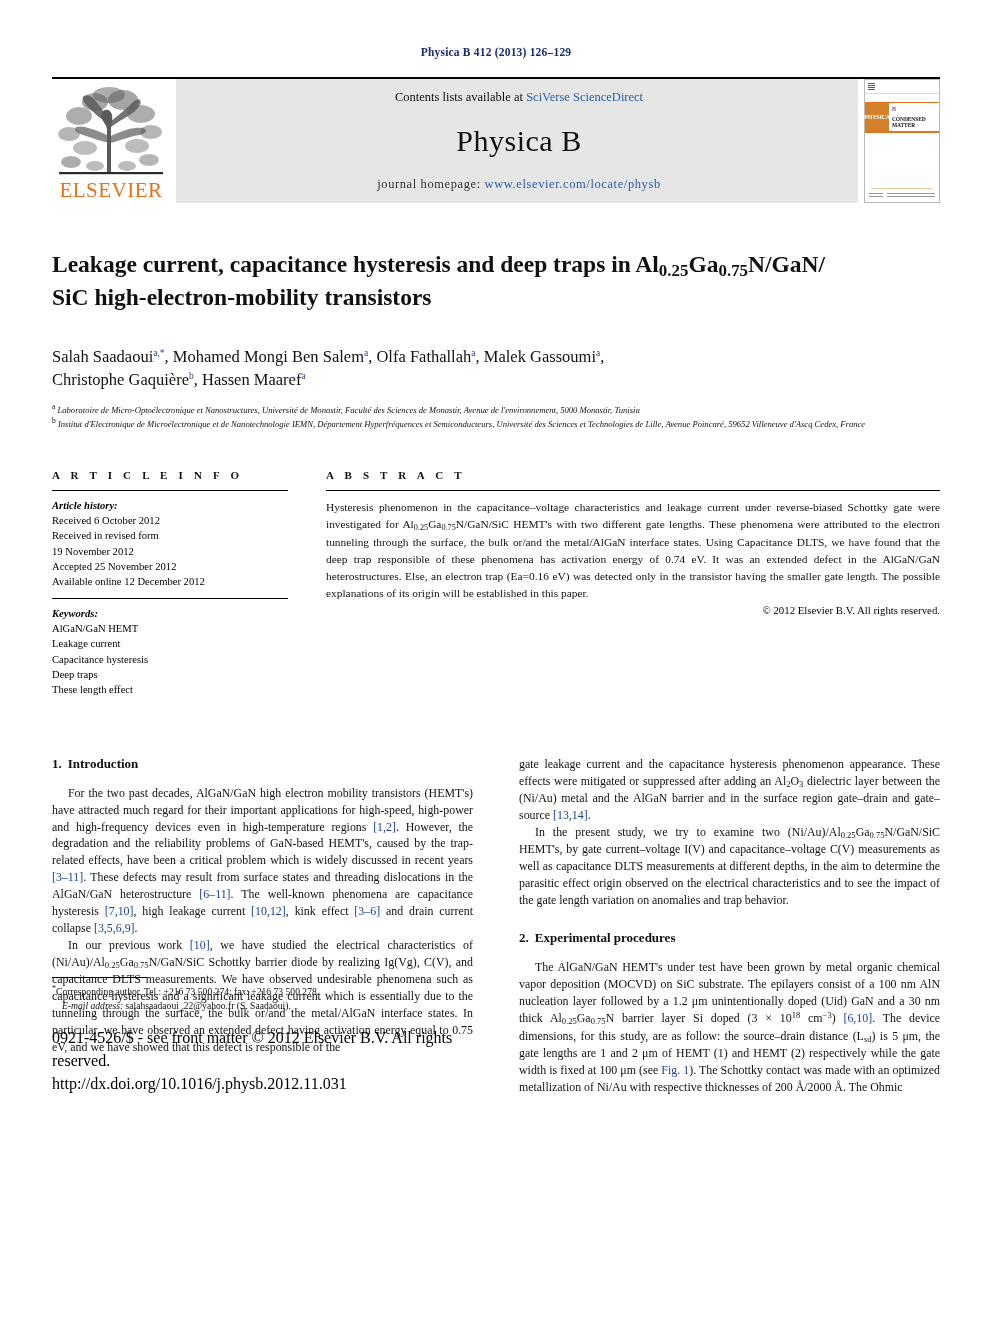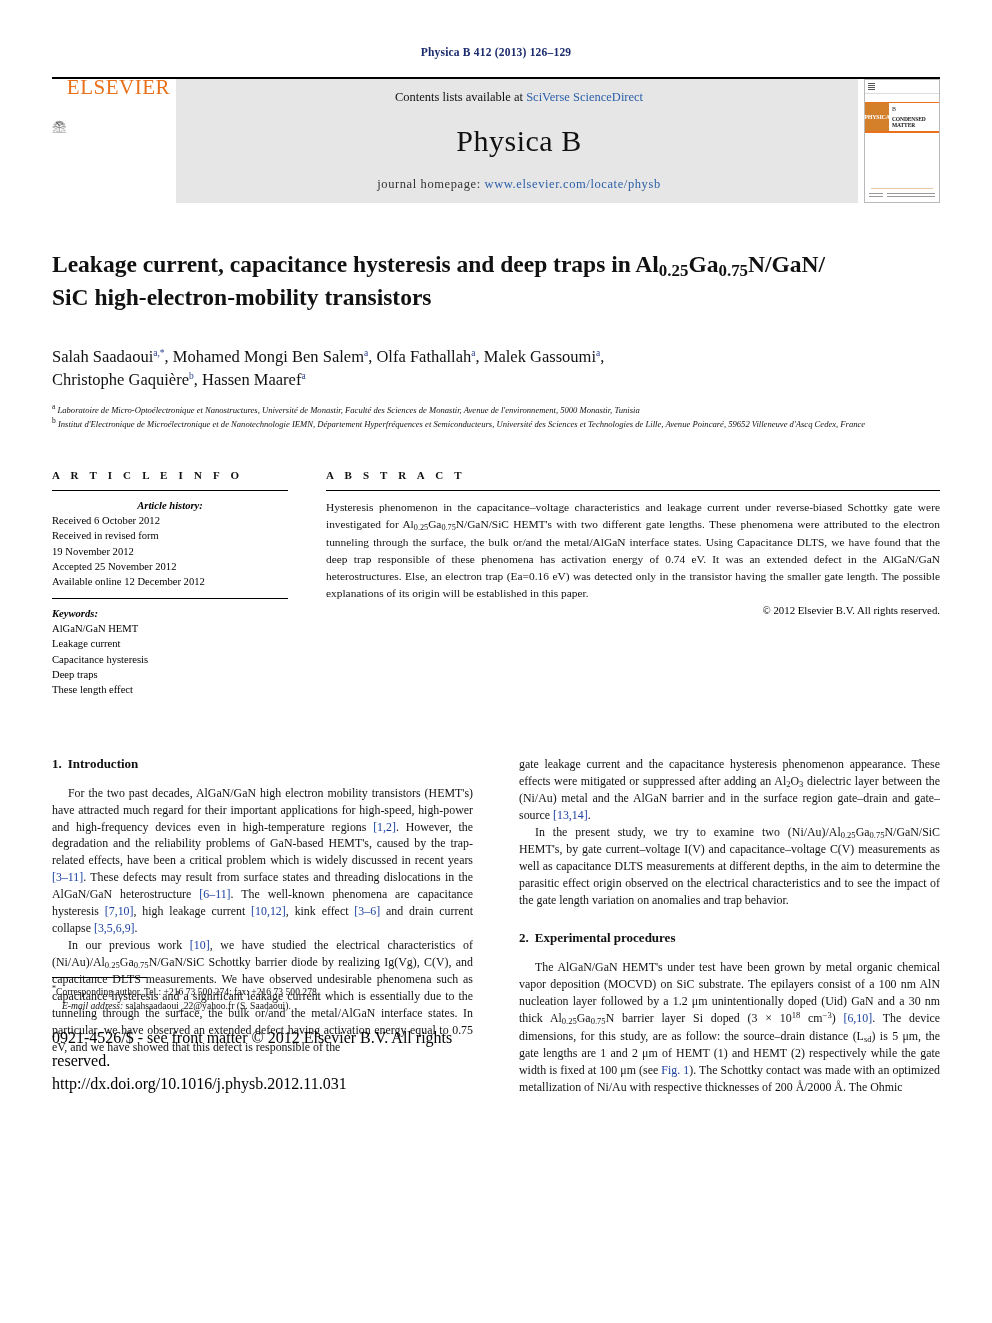--- a/index.html
+++ b/index.html
@@ -38,22 +38,23 @@
     margin-top: 19px;
     border-top: 2.4px solid #000;
     display: flex;
     align-items: stretch;
     height: 124px;
   }
   .mast-logo {
     width: 118px;
     flex: 0 0 118px;
     display: flex;
-    flex-direction: row;
+    flex-direction: column;
     justify-content: flex-end;
+    align-items: center;
     padding-bottom: 2px;
     position: relative;
   }
   .tree-wrap { width: 112px; height: 96px; display:block; }
   .elsevier-word {
     font-family: "Liberation Serif", serif;
     font-size: 21px;
     letter-spacing: 0.5px;
     color: #E9711C;
     line-height: 1;
@@ -185,21 +186,21 @@
   .col-info { width: 258px; flex: 0 0 258px; padding-right: 22px; box-sizing: border-box;}
   .col-abstract { flex: 1 1 auto; padding-left: 16px; box-sizing: border-box;}
   .sec-label {
     font-size: 11px;
     font-weight: bold;
     letter-spacing: 4.2px;
     color: #111;
   }
   .rule-thick { border-top: 1.5px solid #000; margin-top: 9px; }
   .hist-block { margin-top: 7px; font-size: 10.6px; line-height: 1.42; }
-  .hist-title { font-style: italic; font-weight: bold; text-align: center; }
+  .hist-title { font-style: italic; font-weight: bold; }
   .kw-block { margin-top: 7px; font-size: 10.6px; line-height: 1.45; }
   .kw-title { font-style: italic; font-weight: bold; }
   .abstract-body {
     margin-top: 8px;
     font-size: 11.4px;
     line-height: 1.47;
     text-align: justify;
     color: #111;
   }
   .abstract-copy {

